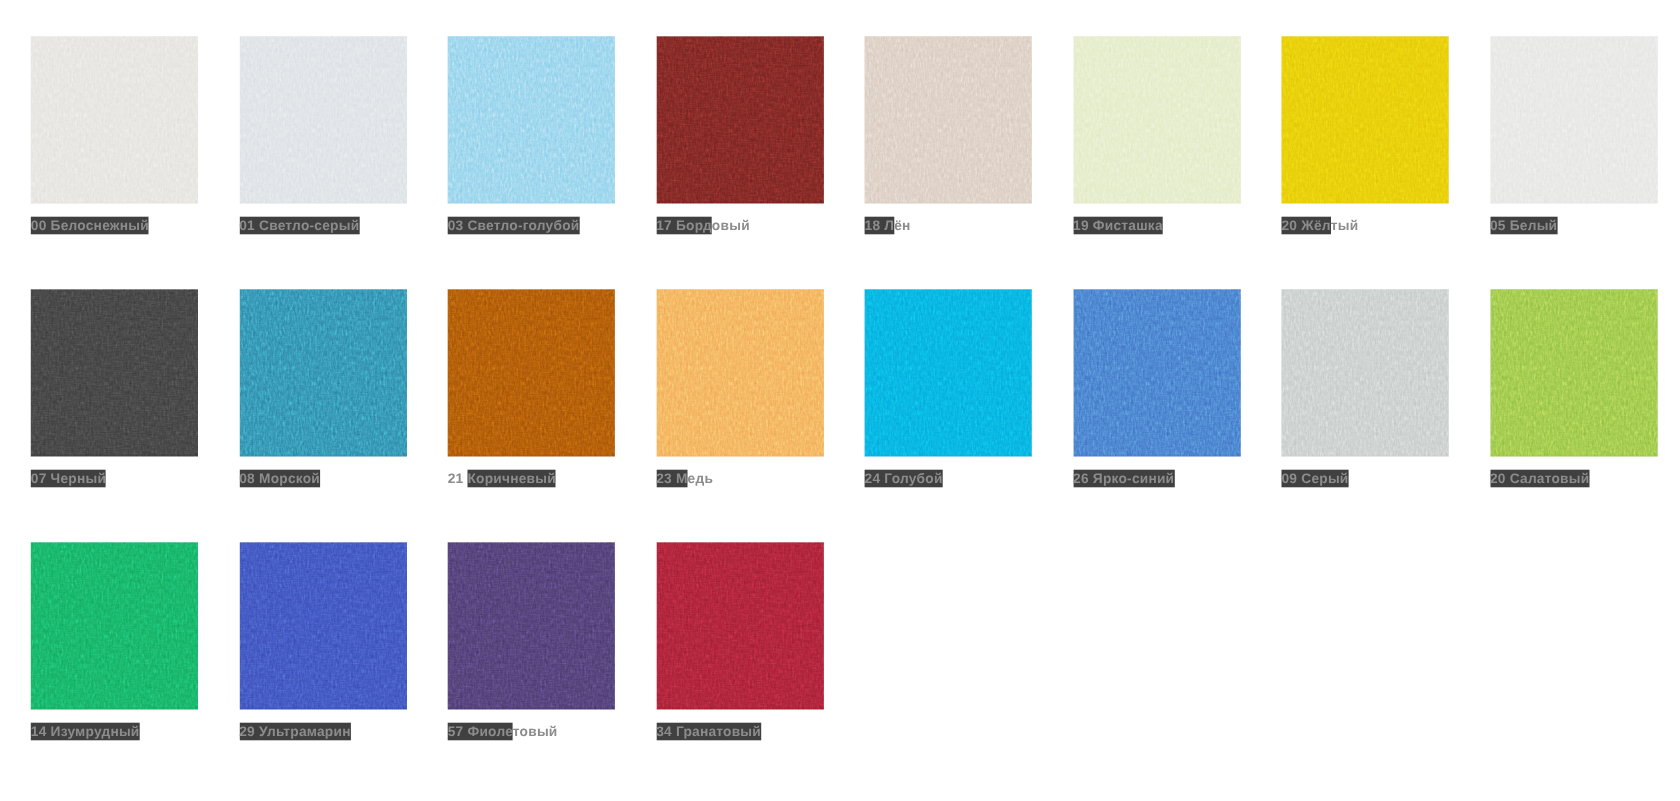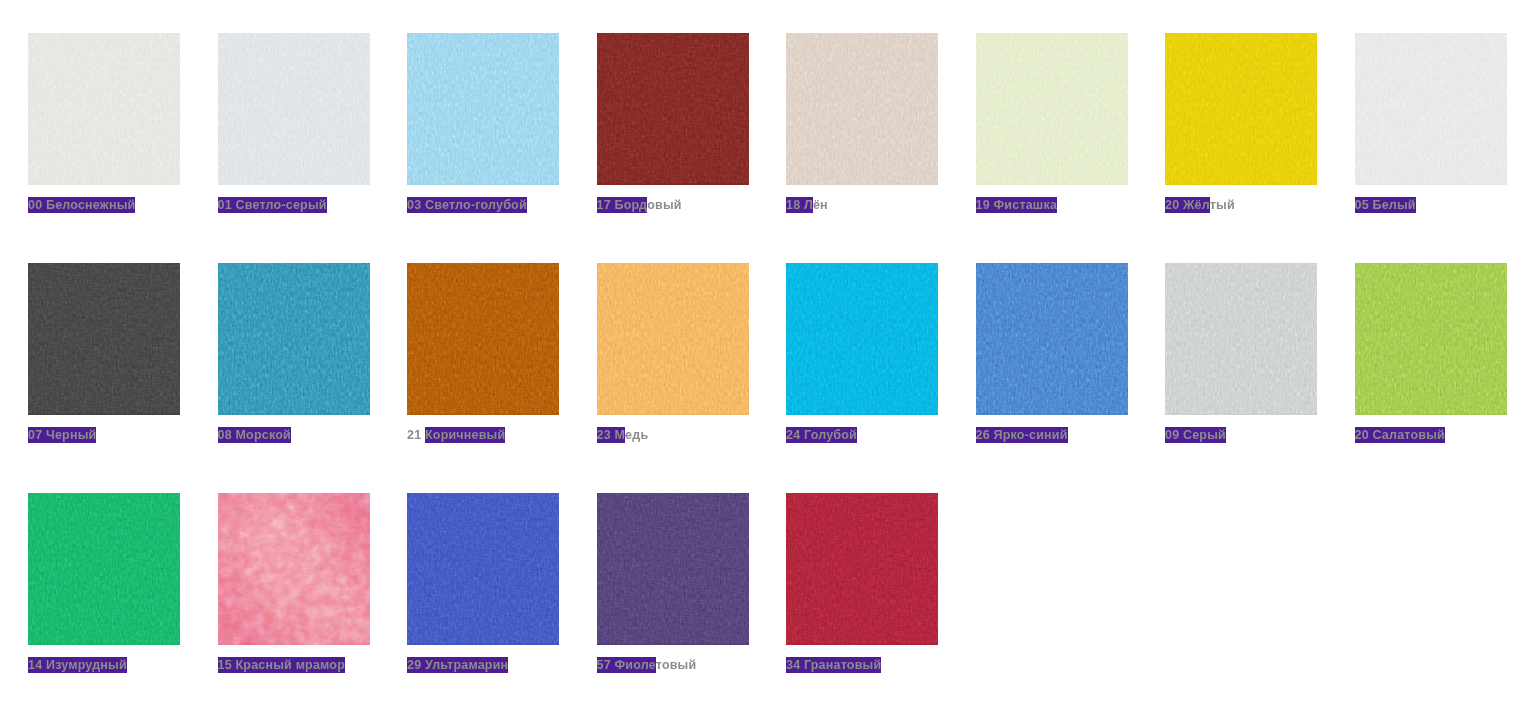--- a/index.html
+++ b/index.html
@@ -39,21 +39,21 @@
     margin-top: 12px;
     width: 160px;
     font-size: 12.5px;
     font-weight: bold;
     line-height: 17px;
     letter-spacing: .2px;
     color: #8c8c8c;
     white-space: pre-line;
   }
   .swatch-label .hl {
-    background: #4c1d95;
+    background: #404040;
     color: #8c8c8c;
     padding: 1px 0;
     box-decoration-break: clone;
     -webkit-box-decoration-break: clone;
   }
 </style>
 </head>
 <body>
 
 <div id="palette-grid">
@@ -236,31 +236,20 @@
     <div class="swatch-cell">
       <div class="swatch-tile" style="background-color: rgb(18, 165, 88);">
         <svg class="tex">
           <rect width="100%" height="100%" filter="url(#felt-tex)"></rect>
         </svg>
         <svg class="tex2">
           <rect width="100%" height="100%" filter="url(#felt-tex2)"></rect>
         </svg>
       </div>
       <div class="swatch-label"><span class="hl">14 Изумрудный</span></div>
-    </div>
-    <div class="swatch-cell">
-      <div class="swatch-tile" style="background-color: rgb(232, 105, 126); background-image: radial-gradient(at 35% 30%, rgba(251, 185, 194, 0.4), transparent 60%), radial-gradient(at 75% 75%, rgba(251, 185, 194, 0.333), transparent 55%);">
-        <svg class="tex">
-          <rect width="100%" height="100%" filter="url(#marble-red-tex)"></rect>
-        </svg>
-        <svg class="tex2">
-          <rect width="100%" height="100%" filter="url(#felt-tex2)"></rect>
-        </svg>
-      </div>
-      <div class="swatch-label"><span class="hl">15 Красный мрамор</span></div>
     </div>
     <div class="swatch-cell">
       <div class="swatch-tile" style="background-color: rgb(53, 72, 180);">
         <svg class="tex">
           <rect width="100%" height="100%" filter="url(#felt-tex)"></rect>
         </svg>
         <svg class="tex2">
           <rect width="100%" height="100%" filter="url(#felt-tex2)"></rect>
         </svg>
       </div>

